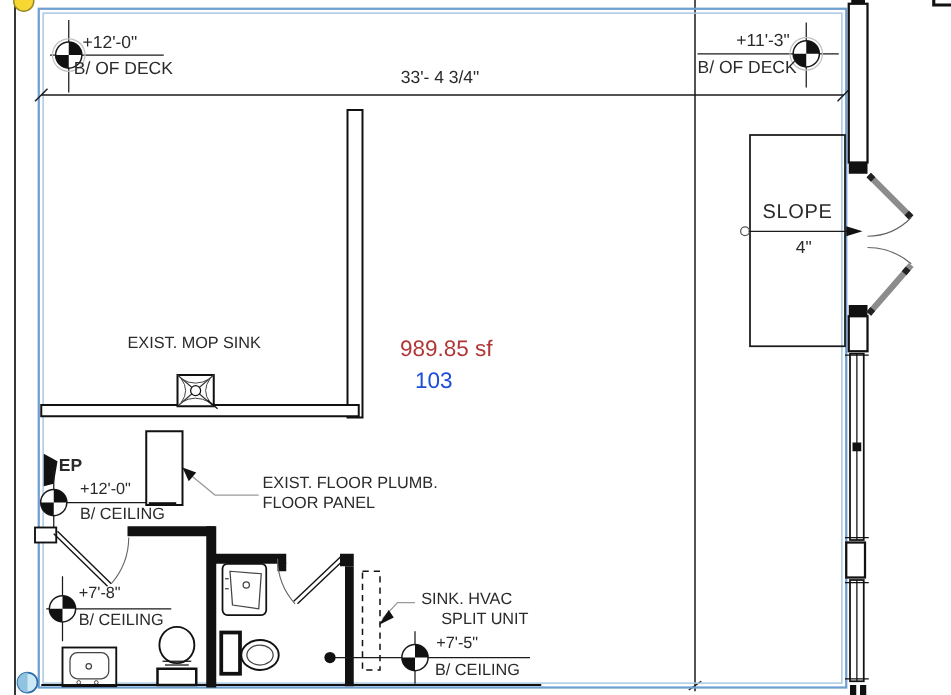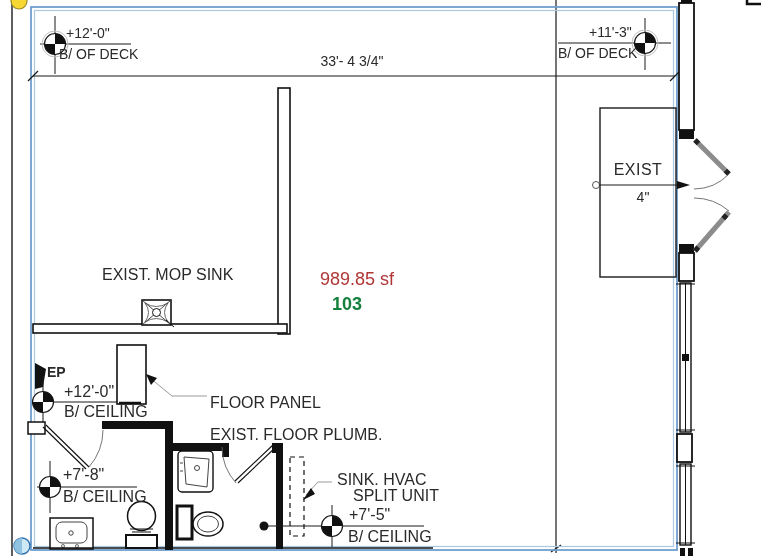--- a/index.html
+++ b/index.html
@@ -1,23 +1,23 @@
 <!DOCTYPE html>
 <html><head>
 <meta charset="utf-8">
 <style>
   html,body{margin:0;padding:0;background:#fff;}
   #stage{position:relative;width:761px;height:556px;background:#ffffff;overflow:hidden;
          font-family:"Liberation Sans",sans-serif;color:#1f1f1f;}
   #linework{position:absolute;left:0;top:0;}
-  .lbl{position:absolute;white-space:nowrap;font-size:16px;color:#2a2a2a;line-height:1.05;}
+  .lbl{position:absolute;white-space:nowrap;font-size:13px;color:#2a2a2a;line-height:1.05;}
   .lbl.big{font-size:14px;}
   .lbl.center{text-align:center;}
   .lbl.red{color:#b03636;font-size:18px;}
-  .lbl.red.bold{font-weight:bold;color:#15803d;}
+  .lbl.red.bold{font-weight:normal;color:#1d4ed8;}
   .lbl.slope{font-size:16px;letter-spacing:.5px;}
 </style>
 </head>
 <body>
 
 <div id="stage">
 
 <svg id="linework" width="761" height="556" viewBox="0 0 761 556">
 
   <line x1="12" y1="0" x2="12" y2="556" stroke="#1a1a1a" stroke-width="1.4"></line>
@@ -186,33 +186,33 @@
 </svg>
 
 <div class="lbl big center" style="left:285px;top:54px;width:134px;">33'- 4 3/4"</div>
 
 <div class="lbl big" style="left:66px;top:26px;">+12'-0"</div>
 <div class="lbl big" style="left:59px;top:47px;">B/ OF DECK</div>
 
 <div class="lbl big" style="left:589px;top:25px;">+11'-3"</div>
 <div class="lbl big" style="left:558px;top:46px;">B/ OF DECK</div>
 
-<div class="lbl slope center" style="left:606px;top:162px;width:64px;">EXIST</div>
+<div class="lbl slope center" style="left:606px;top:162px;width:64px;">SLOPE</div>
 <div class="lbl big center" style="left:628px;top:190px;width:30px;">4"</div>
 
 <div class="lbl" style="left:102px;top:267px;">EXIST. MOP SINK</div>
 
 <div class="lbl red" style="left:320px;top:270px;">989.85 sf</div>
 <div class="lbl red bold center" style="left:318px;top:295px;width:58px;">103</div>
 
 <div class="lbl big" style="left:47px;top:365px;font-weight:bold;">EP</div>
 <div class="lbl" style="left:64px;top:384px;">+12'-0"</div>
 <div class="lbl" style="left:64px;top:404px;">B/ CEILING</div>
 
-<div class="lbl" style="left:210px;top:379px;margin-top:48px;">EXIST. FLOOR PLUMB.</div>
+<div class="lbl" style="left:210px;top:379px;">EXIST. FLOOR PLUMB.</div>
 <div class="lbl" style="left:210px;top:395px;">FLOOR PANEL</div>
 
 <div class="lbl" style="left:63px;top:467px;">+7'-8"</div>
 <div class="lbl" style="left:63px;top:489px;">B/ CEILING</div>
 
 <div class="lbl" style="left:337px;top:472px;">SINK. HVAC</div>
 <div class="lbl" style="left:353px;top:488px;">SPLIT UNIT</div>
 
 <div class="lbl" style="left:349px;top:507px;">+7'-5"</div>
 <div class="lbl" style="left:348px;top:529px;">B/ CEILING</div>

